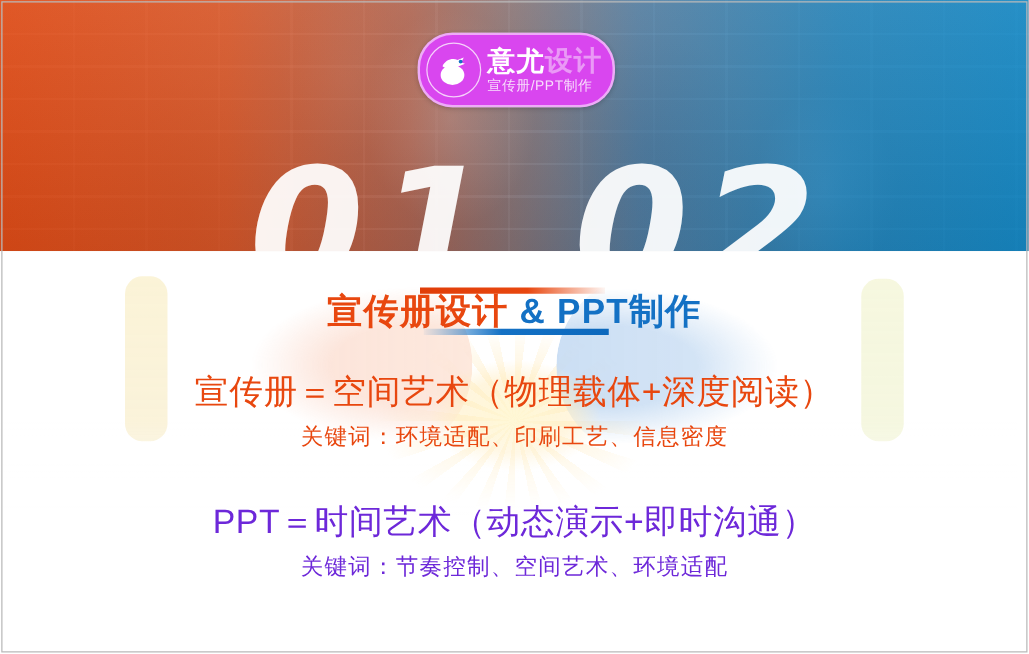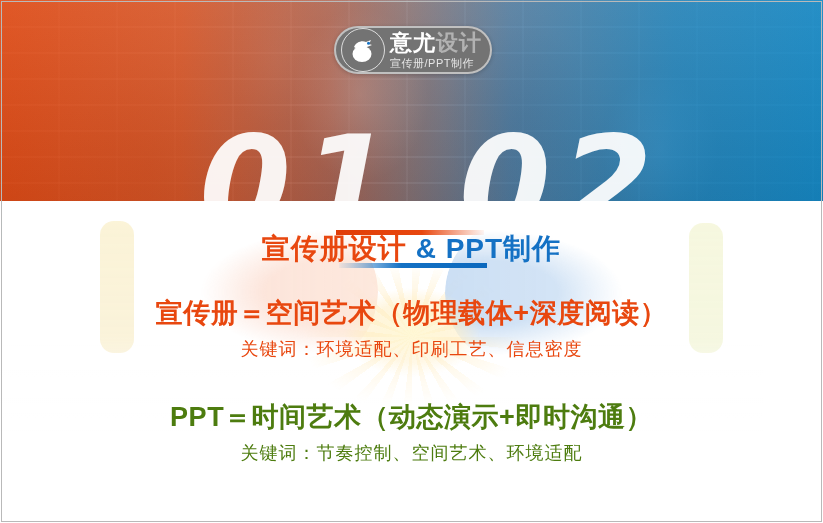--- a/index.html
+++ b/index.html
@@ -80,22 +80,22 @@
     line-height:1;
     white-space:pre;
     user-select:none;
     margin-left:39px;
   }
 
   
   .logo-pill{
     position:absolute;
     left:334px;top:26px;
-    width:158px;height:48px;
-    background:#737373;
+    width:158px;height:60px;
+    background:#d946ef;
     border:2px solid rgba(255,255,255,.55);
     border-radius:28px;
     display:flex;align-items:center;
     box-sizing:border-box;
     z-index:20;
     box-shadow:0 1px 4px rgba(0,0,0,.20);
   }
   .logo-mark{
     width:42px;height:42px;
     margin-left:5px;
@@ -222,29 +222,29 @@
   .headline-text .t-blue{color:#1471c4;}
 
   
   .block{
     position:absolute;left:0;right:0;text-align:center;z-index:10;
   }
   .block-brochure{top:298px;}
   .block-ppt{top:402px;}
 
   .block-title{
-    font-size:27px;font-weight:700;letter-spacing:.5px;line-height:1.15;
+    font-size:27px;font-weight:400;letter-spacing:.5px;line-height:1.15;
     white-space:nowrap;
   }
   .block-kw{
     font-size:18px;font-weight:400;letter-spacing:1px;line-height:1.2;
     margin-top:10px;white-space:nowrap;
   }
   .c-orange{color:#e8470f;}
-  .c-blue{color:#4d7c0f;}
+  .c-blue{color:#6d28d9;}
 </style>
 </head>
 <body>
 
 <div class="slide">
 
   <div class="banner">
     <div class="banner-photo"></div>
     <div class="banner-tint"></div>
     <div class="banner-sheen"></div>

